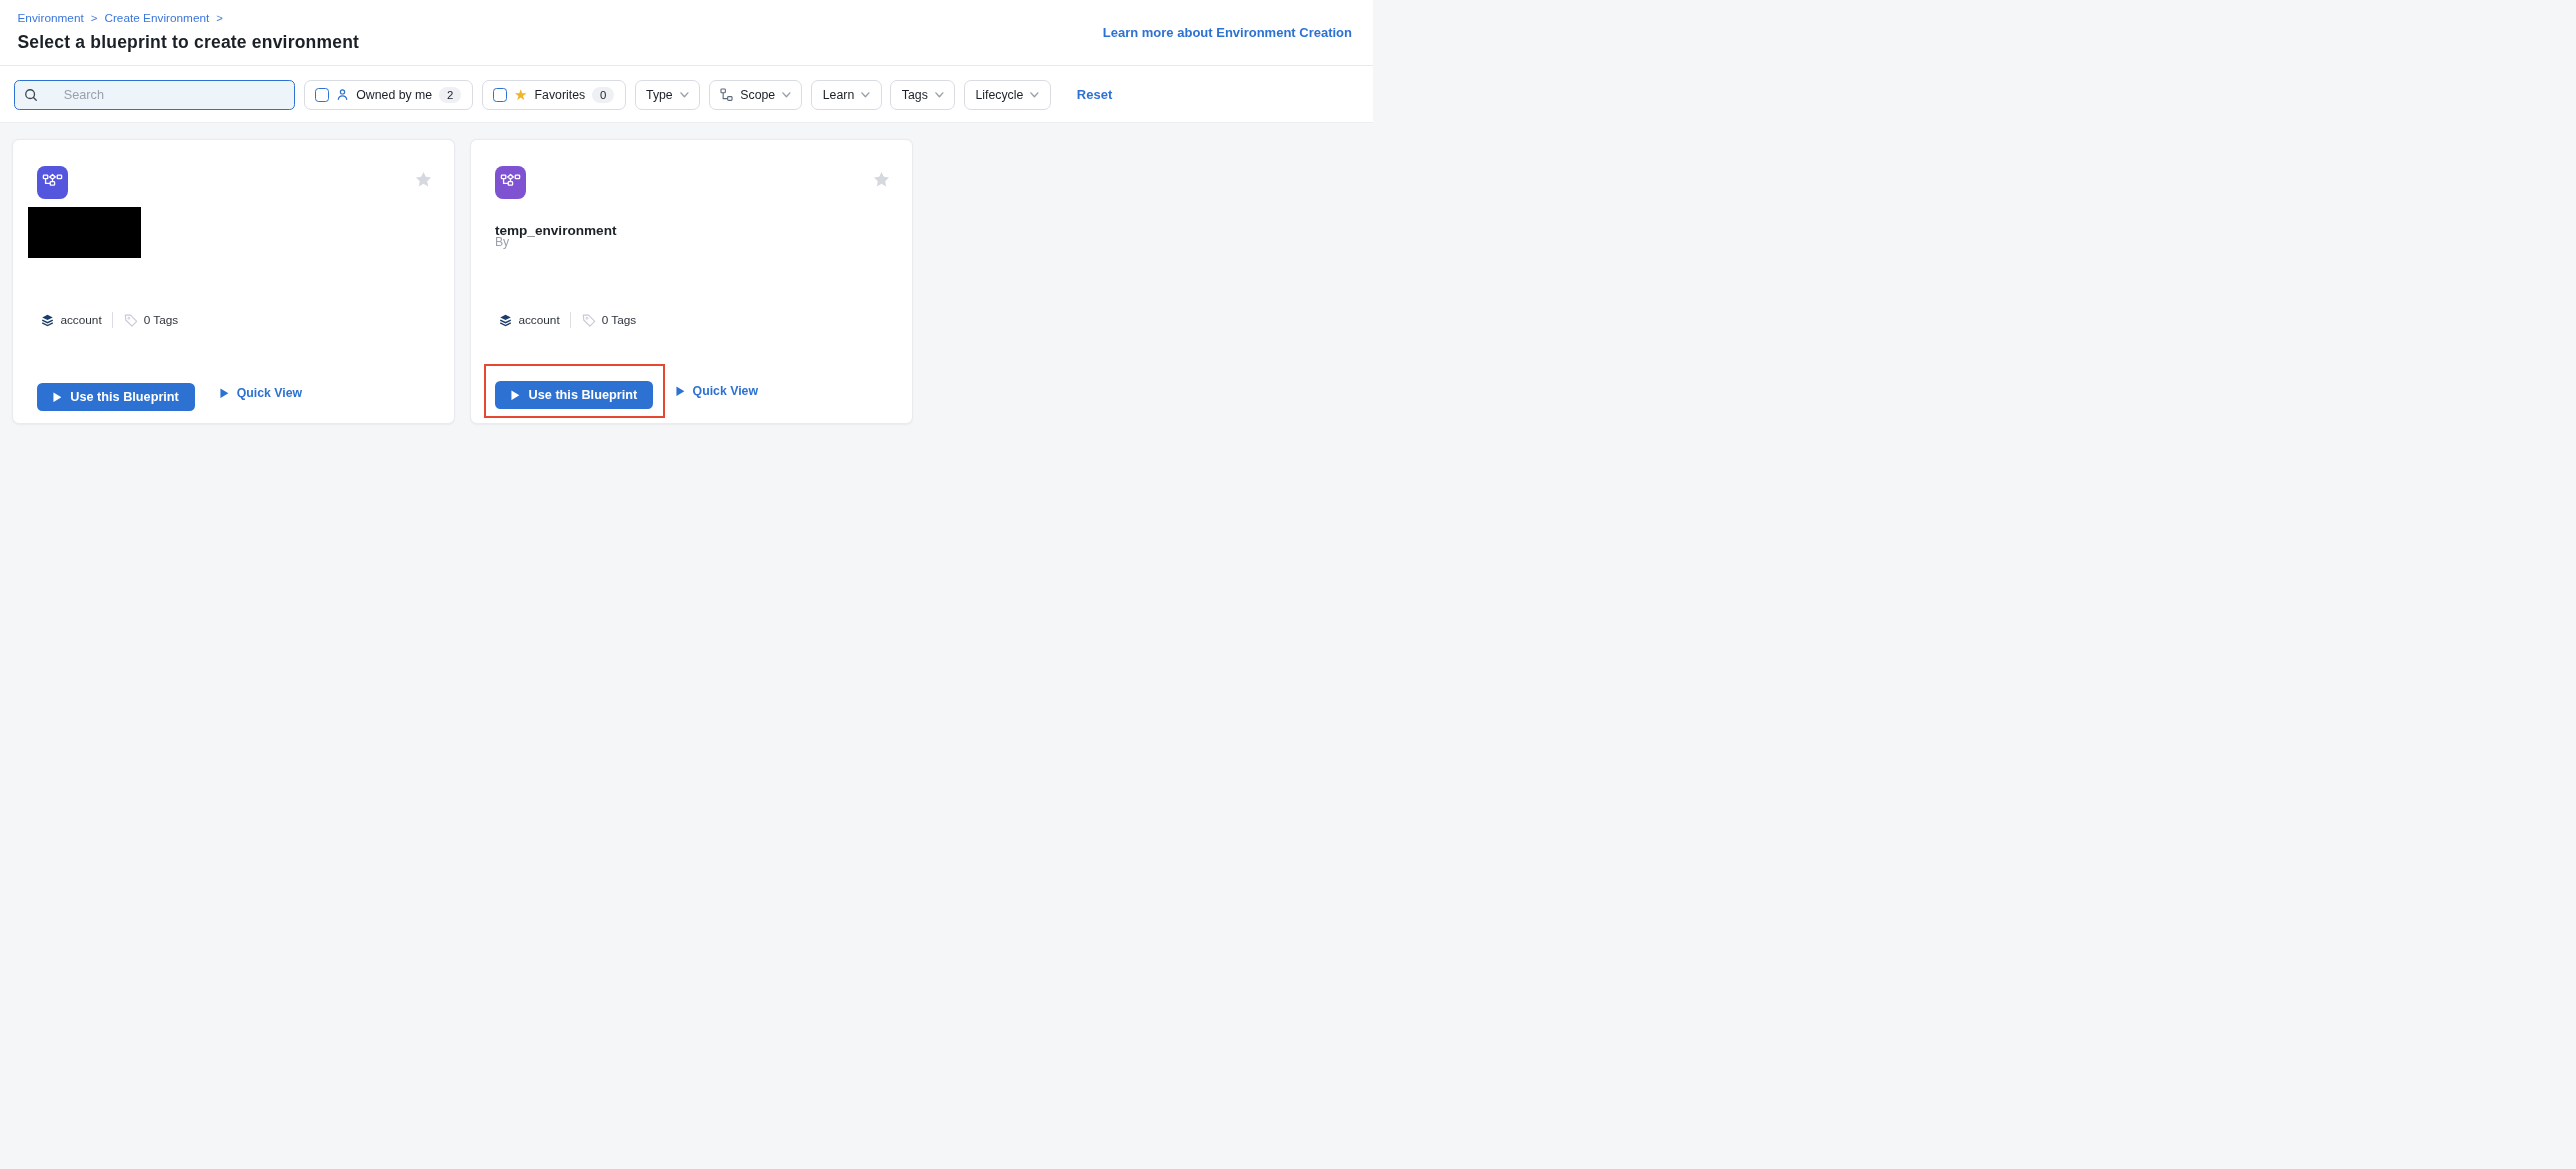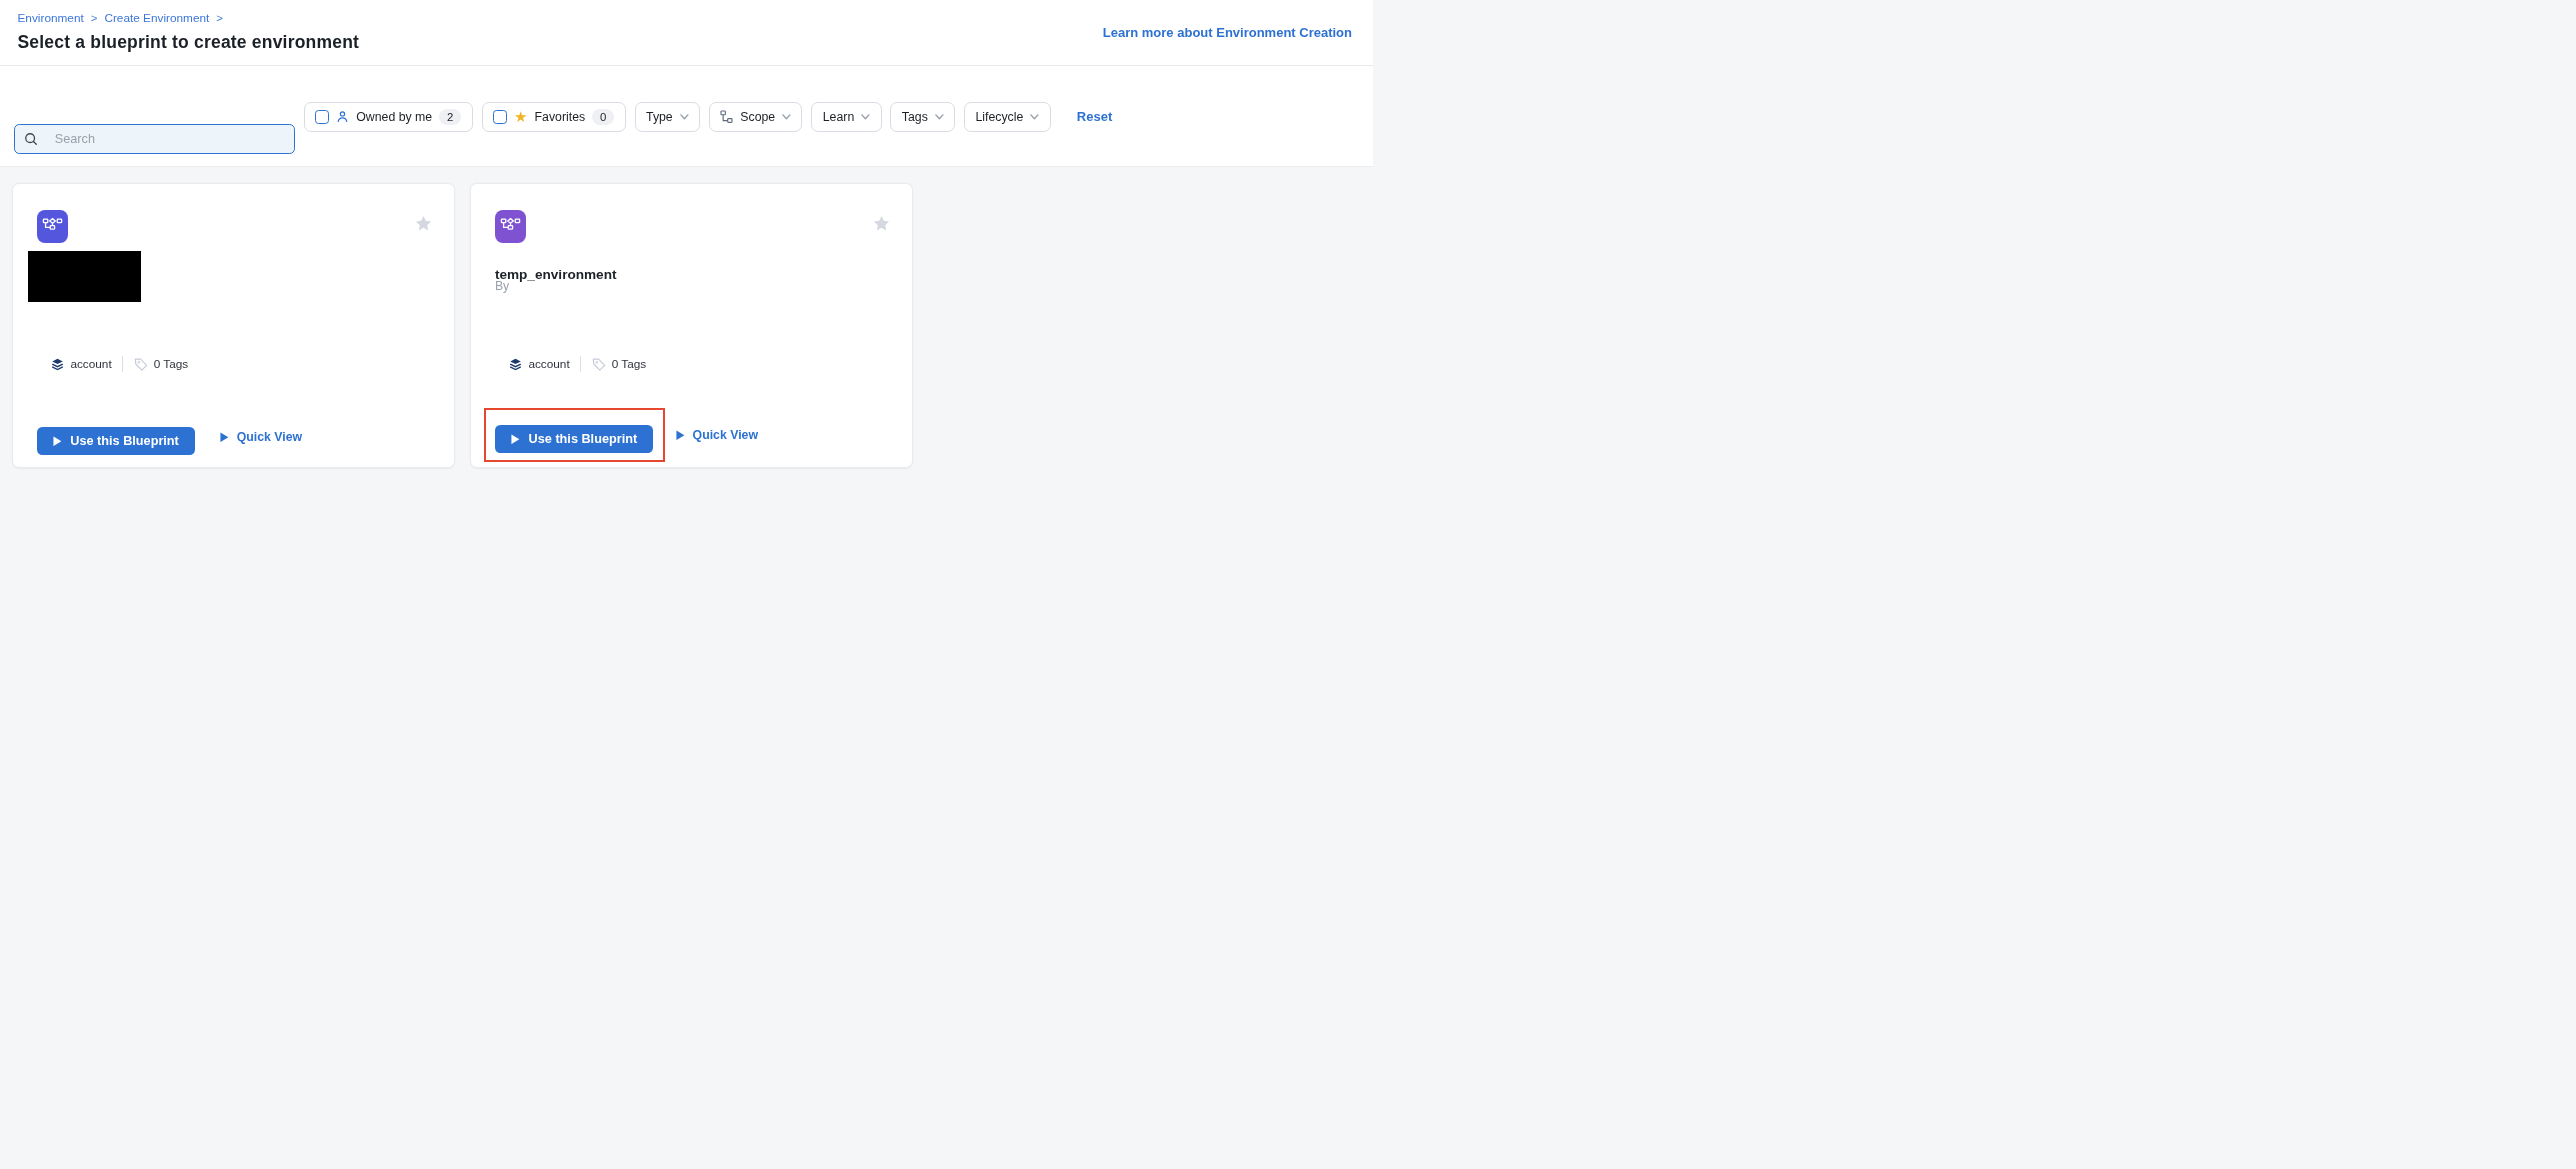--- a/index.html
+++ b/index.html
@@ -13,39 +13,39 @@
   
   .header { background:#fff; padding:11.4px 21px 11.4px 17.5px; position:relative; }
   .breadcrumb { display:flex; align-items:center; gap:7px; font-size:11.8px; color:#3B76DB; }
   .breadcrumb a { color:#3B76DB; text-decoration:none; cursor:pointer; }
   .crumb-sep { color:#4B80D9; font-size:11.4px; }
   .page-title { margin-top:7px; font-size:17.5px; font-weight:700; color:#1C2127; letter-spacing:0.2px; }
   .learn-more { position:absolute; right:21px; top:24.5px; color:#2D72D2; font-weight:700; font-size:13px; cursor:pointer; }
 
   
   .filterbar { background:#fff; border-top:0.9px solid #E8EAED; padding:14px 14px 12.3px; display:flex; align-items:center; gap:8.8px; }
-  .searchbox { width:281px; height:30px; flex:0 0 auto; border:1.8px solid #2D72D2; background:#EDF5FA; border-radius:5.3px; display:flex; align-items:center; gap:17px; padding:0 8.8px;margin-top:44px; }
+  .searchbox { width:281px; height:30px; flex:0 0 auto; border:1.8px solid #2D72D2; background:#EDF5FA; border-radius:5.3px; display:flex; align-items:center; gap:26px; padding:0 8.8px; }
   .searchbox input { flex:1; border:none; outline:none; background:transparent; font-size:12.7px; font-family:"Liberation Sans", sans-serif; color:#1C2127; }
   .searchbox input::placeholder { color:#9AA0AC; }
   .chip { height:30px; background:#fff; border:0.9px solid #D9DCE2; border-radius:7px; display:flex; align-items:center; gap:7px; padding:0 10.5px; font-size:12.3px; color:#1C2127; cursor:pointer; }
   .checkbox { width:14px; height:14px; border:1.8px solid #2D72D2; border-radius:3.5px; background:#fff; flex:0 0 auto; }
   .count-badge { background:#EEF0F4; border-radius:8.8px; padding:2.2px 7.9px; font-size:11.4px; color:#1C2127; }
   .chev { flex:0 0 auto; }
   .reset-link { margin-left:17.5px; color:#2D72D2; font-weight:700; font-size:13px; cursor:pointer; }
   .fav-star-glyph { font-size:15px; line-height:1; }
 
   
   .content { padding:15.8px 12.3px; display:flex; gap:15px; border-top:0.9px solid #EDEEF2; }
   .card { width:443px; height:285px; background:#fff; border:0.9px solid #E9EBEF; border-radius:7px; position:relative; box-shadow:0 0.9px 1.8px rgba(16,22,26,.05); }
   .bp-icon { position:absolute; left:23.6px; top:26px; width:31.5px; height:33px; border-radius:7.9px; display:flex; align-items:center; justify-content:center; }
   .card-fav { position:absolute; right:21px; top:30px; cursor:pointer; }
   .redacted-block { position:absolute; left:15px; top:67px; width:113px; height:51px; background:#000; }
   .card-title { position:absolute; left:23.6px; top:83px; font-size:13.6px; font-weight:700; color:#1C2127; }
   .card-by { position:absolute; left:23.6px; top:95px; font-size:12.3px; color:#9AA1AC; }
-  .meta-row { position:absolute; left:38px; top:172px; display:flex; align-items:center; font-size:11.8px; color:#2F343C;text-align:right; }
+  .meta-row { position:absolute; left:28px; top:172px; display:flex; align-items:center; font-size:11.8px; color:#2F343C;text-align:right; }
   .meta-row .mi { margin-right:6.1px; display:flex; }
   .meta-sep { width:0.9px; height:16.6px; background:#DCDEE3; margin:0 10.5px; }
   .actions { position:absolute; display:flex; align-items:center; }
   .actions.plain { left:23.6px; top:235px; }
   .actions.boxed { left:12.3px; top:224px; }
   .use-btn { height:28px; background:#2D72D2; border:none; border-radius:5.3px; color:#fff; font-weight:700; font-size:12.7px; font-family:"Liberation Sans", sans-serif; display:flex; align-items:center; gap:8.8px; padding:0 15.8px; cursor:pointer;margin-top:8px; }
   .highlight-box { border:2.6px solid #E5472F; padding:7px 9.6px; background:#fff; }
   .quick-view { display:flex; align-items:center; gap:7.9px; color:#2D72D2; font-weight:700; font-size:12.3px; cursor:pointer; }
   .qv-gap-lg { margin-left:25.4px; }
   .qv-gap-sm { margin-left:11.4px; }

